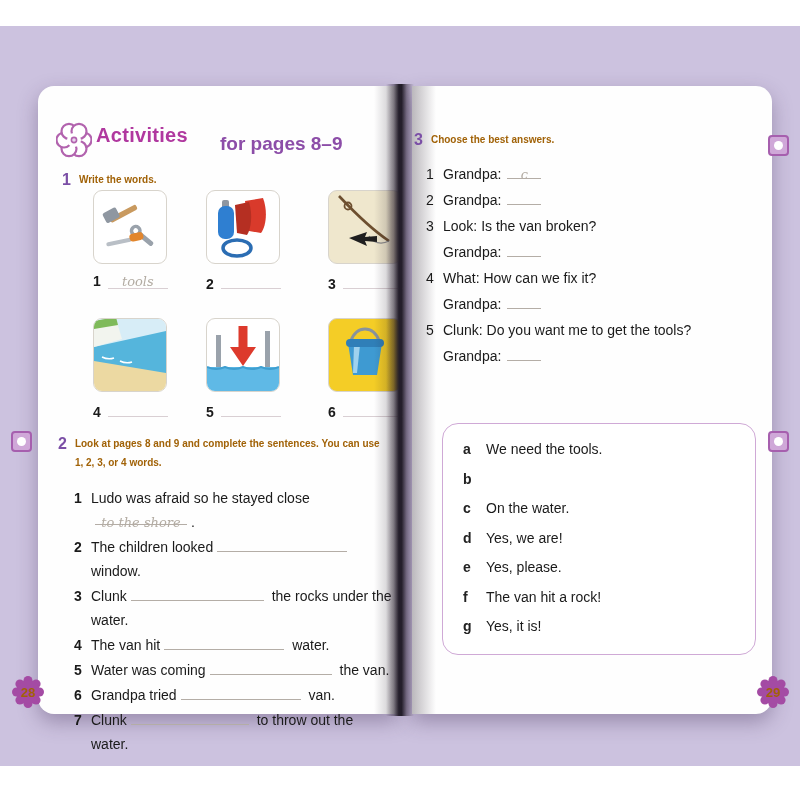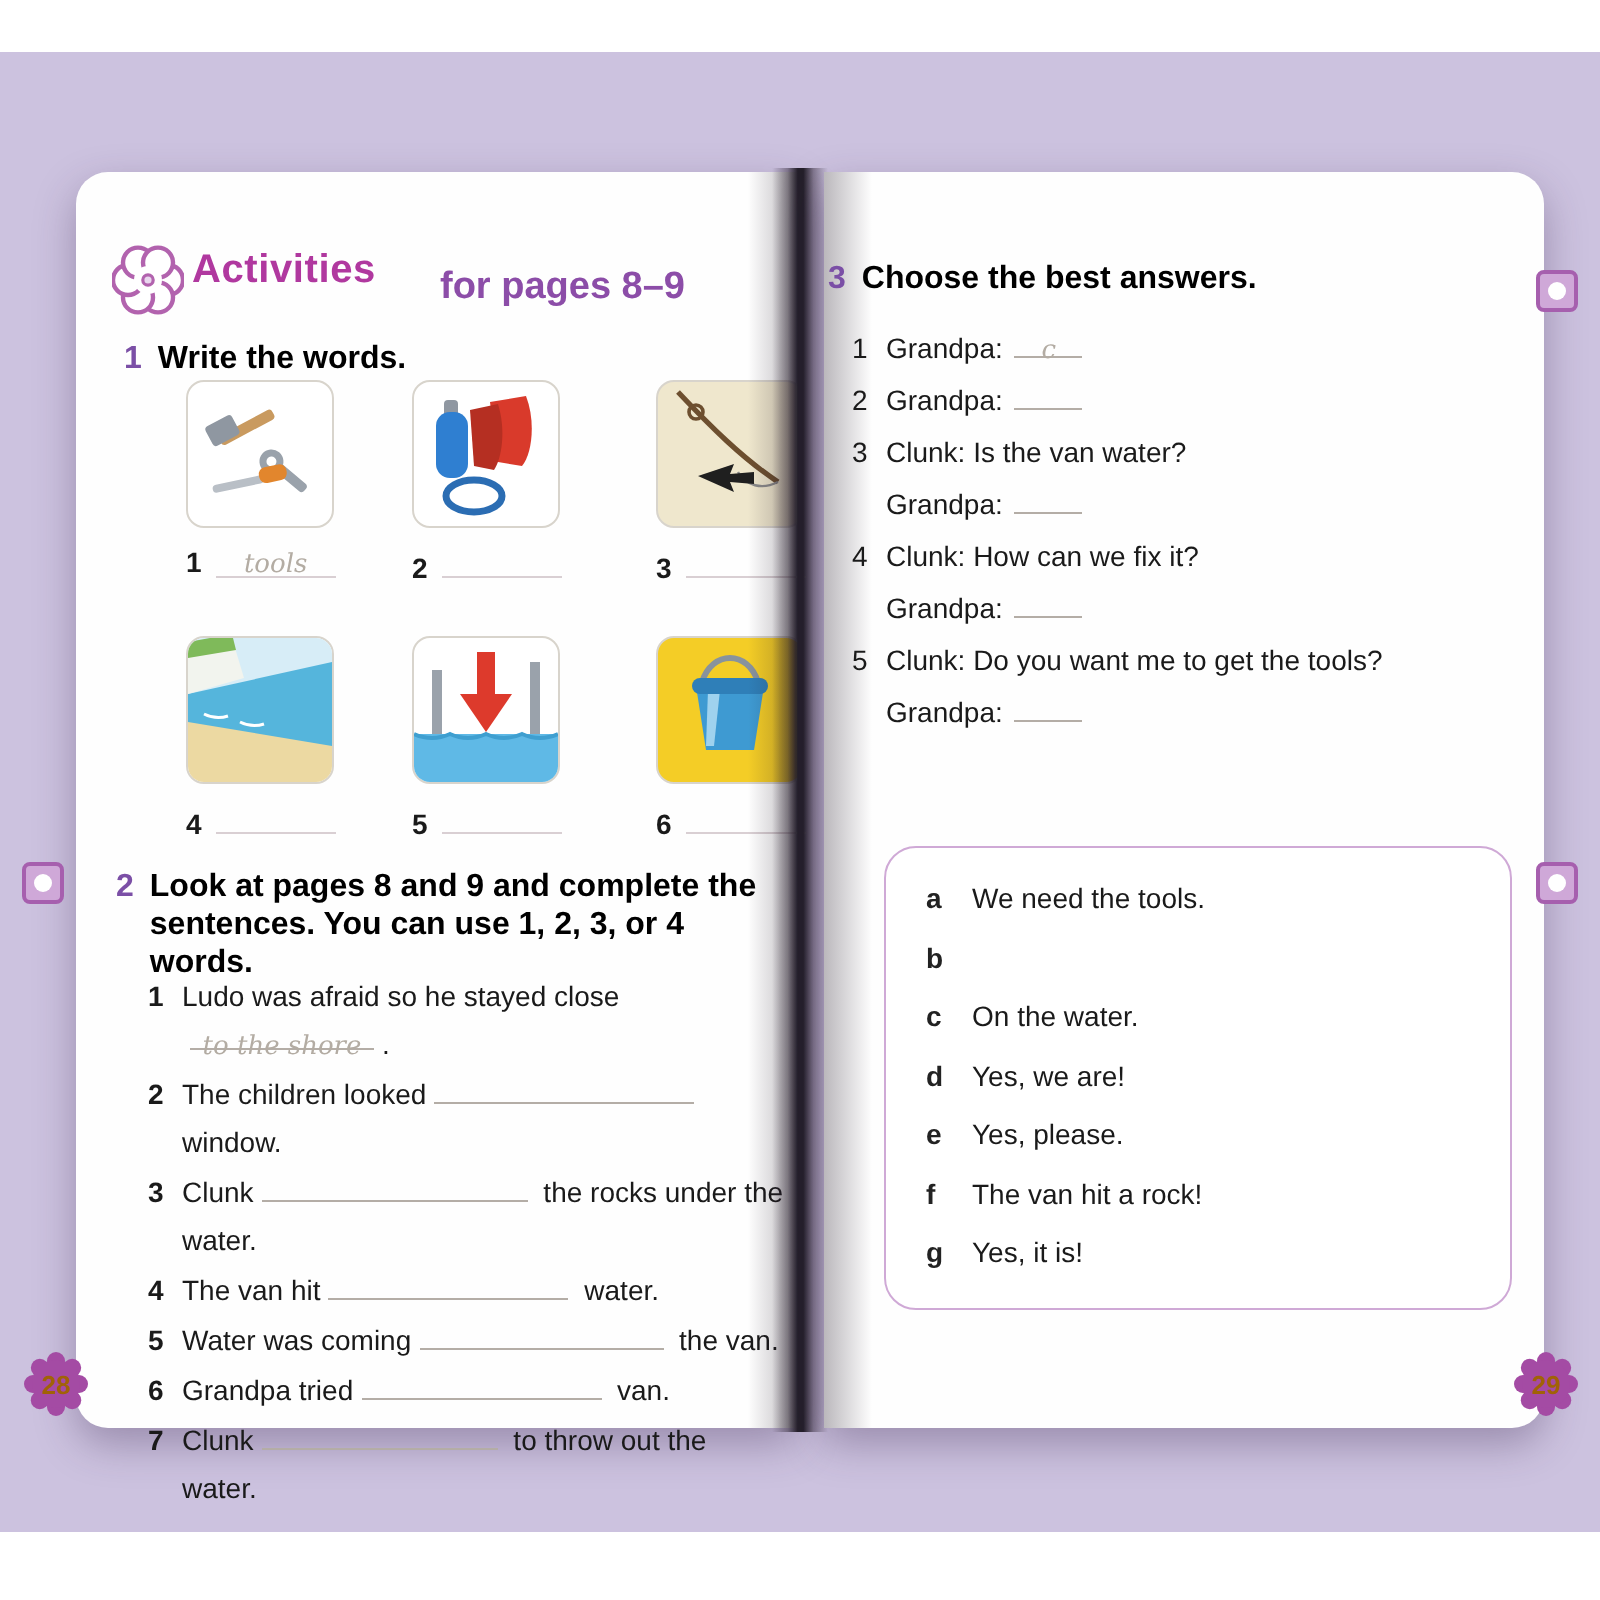--- a/index.html
+++ b/index.html
@@ -19,21 +19,21 @@
   .spine{position:absolute;left:386px;top:84px;width:28px;height:632px;
         background:linear-gradient(90deg,rgba(40,30,45,0) 0%,rgba(40,30,45,0.45) 28%,#241f2a 46%,#241f2a 56%,rgba(40,30,45,0.45) 74%,rgba(40,30,45,0) 100%);}
 
   
   .hdr-flower{position:absolute;left:18px;top:36px;width:36px;height:36px;}
   .title{position:absolute;left:58px;top:38px;font-size:20px;font-weight:bold;color:#b0389f;letter-spacing:0.3px;}
   .subtitle{position:absolute;left:182px;top:47px;font-size:19px;font-weight:bold;color:#8c4da8;}
 
   .ex-head{position:absolute;display:flex;gap:8px;}
   .ex-num{color:#7b4fa6;font-weight:bold;font-size:16px;line-height:19px;flex:0 0 auto;}
-  .instr{font-weight:bold;font-size:16px;line-height:19px;color:#000000;}
+  .instr{font-weight:bold;font-size:10px;line-height:19px;color:#a16207;}
 
   
   .img-cell{position:absolute;width:84px;text-align:left;}
   .img-box{width:72px;height:72px;border:1px solid #d8d4cc;border-radius:9px;overflow:hidden;background:#ffffff;}
   .img-box.bg-tan{background:#efe7cd;}
   .img-box.bg-yellow{background:#f4cd26;}
   .img-box svg{display:block;width:100%;height:100%;}
   .img-label{margin-top:9px;font-size:14px;}
   .img-num{font-weight:bold;margin-right:7px;}
   .write-line{display:inline-block;width:60px;border-bottom:1.5px solid #d9cfd3;text-align:center;height:15px;vertical-align:baseline;}
@@ -234,25 +234,25 @@
     <div class="ex3-items">
       <div class="ex3-item">
         <div class="l1"><span class="n">1</span></div>
         <div class="l2"><span>Grandpa:</span><span class="gp-blank"><span class="hand">c</span></span></div>
       </div>
       <div class="ex3-item">
         <div class="l1"><span class="n">2</span></div>
         <div class="l2"><span>Grandpa:</span><span class="gp-blank"><span class="hand"></span></span></div>
       </div>
       <div class="ex3-item">
-        <div class="l1"><span class="n">3</span><span>Clunk: Is the van water?</span></div>
+        <div class="l1"><span class="n">3</span><span>Look: Is the van broken?</span></div>
         <div class="l2"><span>Grandpa:</span><span class="gp-blank"><span class="hand"></span></span></div>
       </div>
       <div class="ex3-item">
-        <div class="l1"><span class="n">4</span><span>Clunk: How can we fix it?</span></div>
+        <div class="l1"><span class="n">4</span><span>What: How can we fix it?</span></div>
         <div class="l2"><span>Grandpa:</span><span class="gp-blank"><span class="hand"></span></span></div>
       </div>
       <div class="ex3-item">
         <div class="l1"><span class="n">5</span><span>Clunk: Do you want me to get the tools?</span></div>
         <div class="l2"><span>Grandpa:</span><span class="gp-blank"><span class="hand"></span></span></div>
       </div>
     </div>
 
     <div class="opt-box">
       <div class="opt-row">

